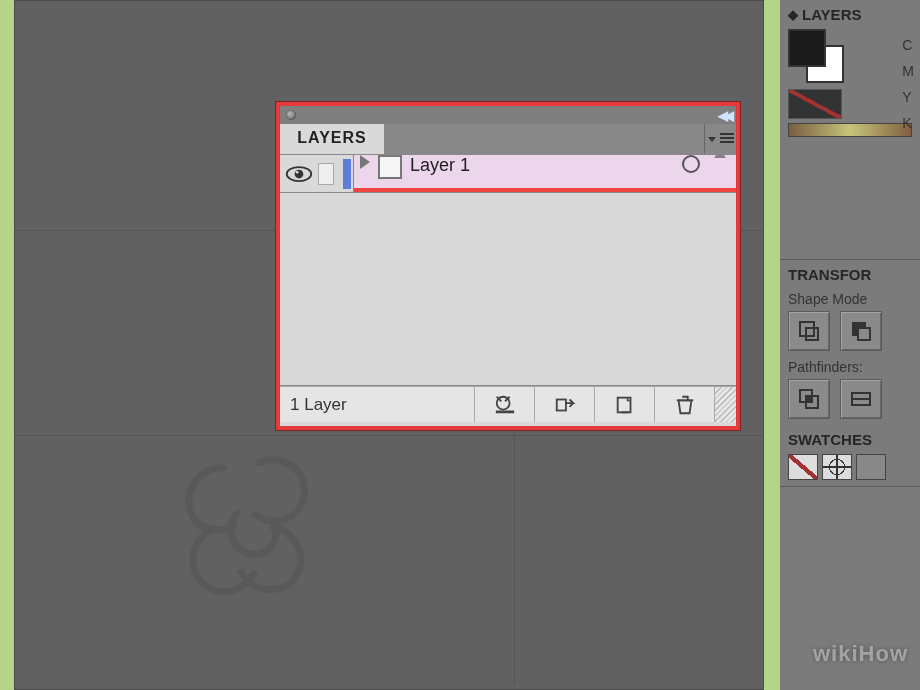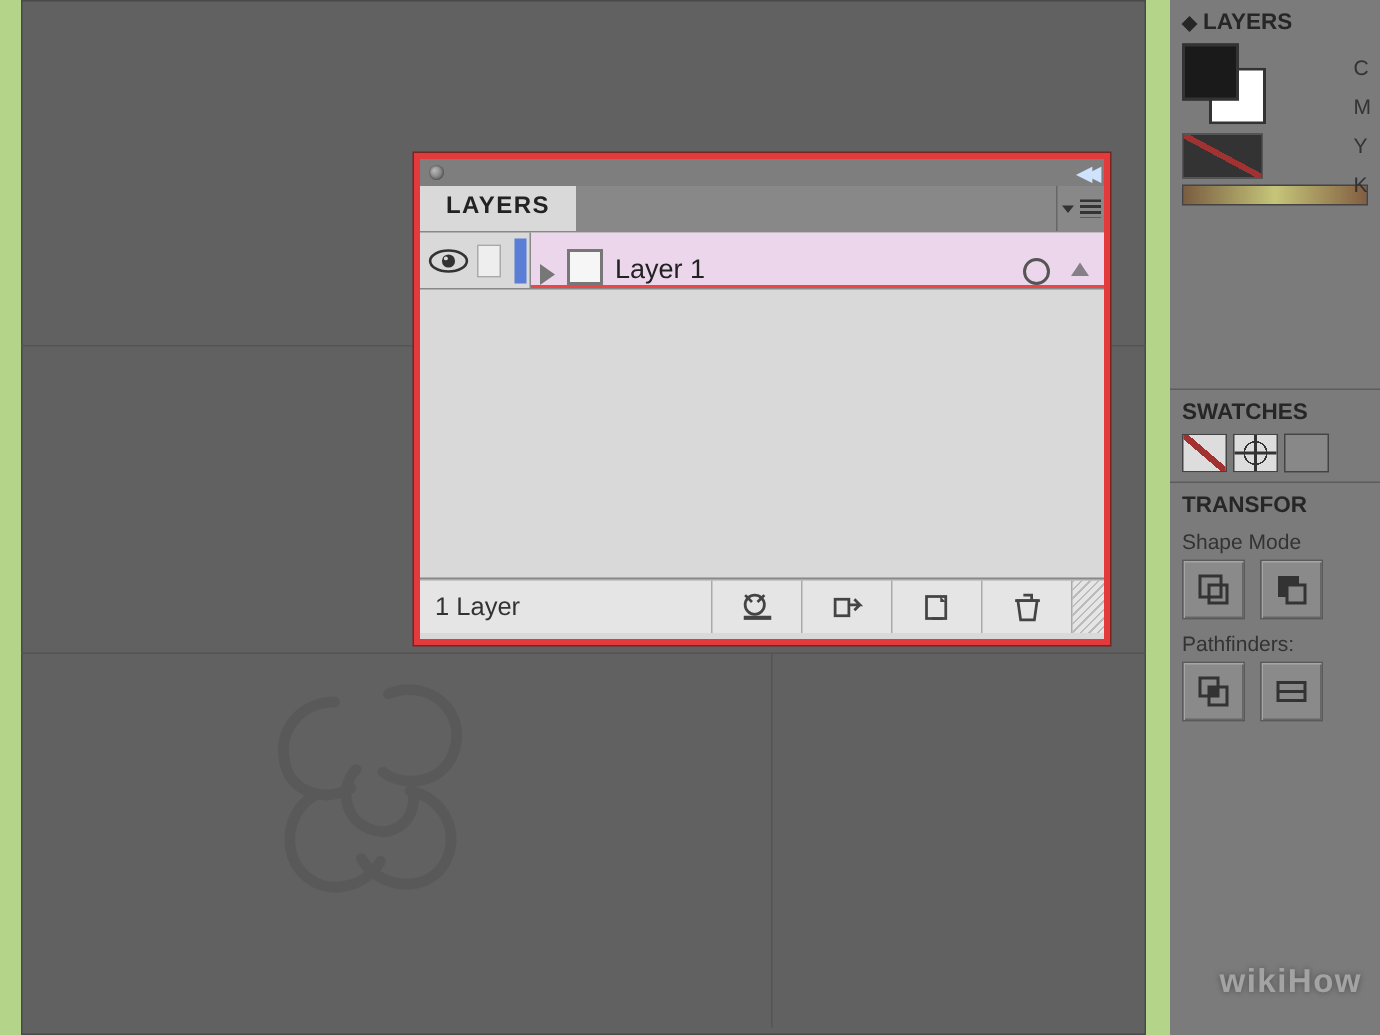--- a/index.html
+++ b/index.html
@@ -162,24 +162,24 @@
     background:#5a7dd6;
     margin-left:auto;
     margin-right:2px;
   }
 
   .layer-content {
     flex:1;
     height:100%;
     background:#ecd6ec;
     display:flex;
-    align-items:flex-end;
+    align-items:flex-start;
     padding:0 6px;
     gap:8px;
-    border-bottom:2px solid #ef4444;
+    border-bottom:4px solid #ef4444;
   }
   .disclosure {
     width:0;height:0;
     border-left:10px solid #777;
     border-top:7px solid transparent;
     border-bottom:7px solid transparent;
   }
   .thumb {
     width:24px; height:24px;
     border:2px solid #777;
@@ -435,64 +435,64 @@
     <div class="cmyk-col">
       <div>C</div>
       <div>M</div>
       <div>Y</div>
       <div>K</div>
     </div>
     <div class="none-swatch"></div>
     <div class="gradient-bar"></div>
   </div>
 
+  <div class="rp-section" style="border-bottom:none;">
+    <div class="rp-header">
+      <span>TRANSFOR</span>
+    </div>
+
+    <div class="sub-label">Shape Mode</div>
+    <div>
+      <span class="shape-btn">
+        <svg viewBox="0 0 24 24">
+            <rect x="3" y="3" width="14" height="14" fill="none" stroke="#333" stroke-width="2"></rect>
+            <rect x="9" y="9" width="12" height="12" fill="none" stroke="#333" stroke-width="2"></rect>
+          </svg>
+      </span>
+      <span class="shape-btn">
+        <svg viewBox="0 0 24 24">
+            <rect x="3" y="3" width="14" height="14" fill="#333"></rect>
+            <rect x="9" y="9" width="12" height="12" fill="#8a8a8a" stroke="#333" stroke-width="2"></rect>
+          </svg>
+      </span>
+    </div>
+
+    <div class="sub-label">Pathfinders:</div>
+    <div>
+      <span class="shape-btn">
+        <svg viewBox="0 0 24 24">
+            <rect x="3" y="3" width="12" height="12" fill="none" stroke="#333" stroke-width="2"></rect>
+            <rect x="9" y="9" width="12" height="12" fill="none" stroke="#333" stroke-width="2"></rect>
+            <rect x="9" y="9" width="6" height="6" fill="#333"></rect>
+          </svg>
+      </span>
+      <span class="shape-btn">
+        <svg viewBox="0 0 24 24">
+            <rect x="3" y="6" width="18" height="12" fill="none" stroke="#333" stroke-width="2"></rect>
+            <path d="M3 12h18" stroke="#333" stroke-width="2"></path>
+          </svg>
+      </span>
+    </div>
+  </div>
+
   <div class="rp-section">
     <div class="rp-header">
       <span>SWATCHES</span>
     </div>
     <div class="sw-row">
       <span class="sw none"></span>
       <span class="sw reg"></span>
       <span class="sw"></span>
     </div>
   </div>
-
-  <div class="rp-section" style="border-bottom:none;">
-    <div class="rp-header">
-      <span>TRANSFOR</span>
-    </div>
-
-    <div class="sub-label">Shape Mode</div>
-    <div>
-      <span class="shape-btn">
-        <svg viewBox="0 0 24 24">
-            <rect x="3" y="3" width="14" height="14" fill="none" stroke="#333" stroke-width="2"></rect>
-            <rect x="9" y="9" width="12" height="12" fill="none" stroke="#333" stroke-width="2"></rect>
-          </svg>
-      </span>
-      <span class="shape-btn">
-        <svg viewBox="0 0 24 24">
-            <rect x="3" y="3" width="14" height="14" fill="#333"></rect>
-            <rect x="9" y="9" width="12" height="12" fill="#8a8a8a" stroke="#333" stroke-width="2"></rect>
-          </svg>
-      </span>
-    </div>
-
-    <div class="sub-label">Pathfinders:</div>
-    <div>
-      <span class="shape-btn">
-        <svg viewBox="0 0 24 24">
-            <rect x="3" y="3" width="12" height="12" fill="none" stroke="#333" stroke-width="2"></rect>
-            <rect x="9" y="9" width="12" height="12" fill="none" stroke="#333" stroke-width="2"></rect>
-            <rect x="9" y="9" width="6" height="6" fill="#333"></rect>
-          </svg>
-      </span>
-      <span class="shape-btn">
-        <svg viewBox="0 0 24 24">
-            <rect x="3" y="6" width="18" height="12" fill="none" stroke="#333" stroke-width="2"></rect>
-            <path d="M3 12h18" stroke="#333" stroke-width="2"></path>
-          </svg>
-      </span>
-    </div>
-  </div>
 </div>
 
 <div class="watermark">wikiHow</div>
 
 </body></html>

